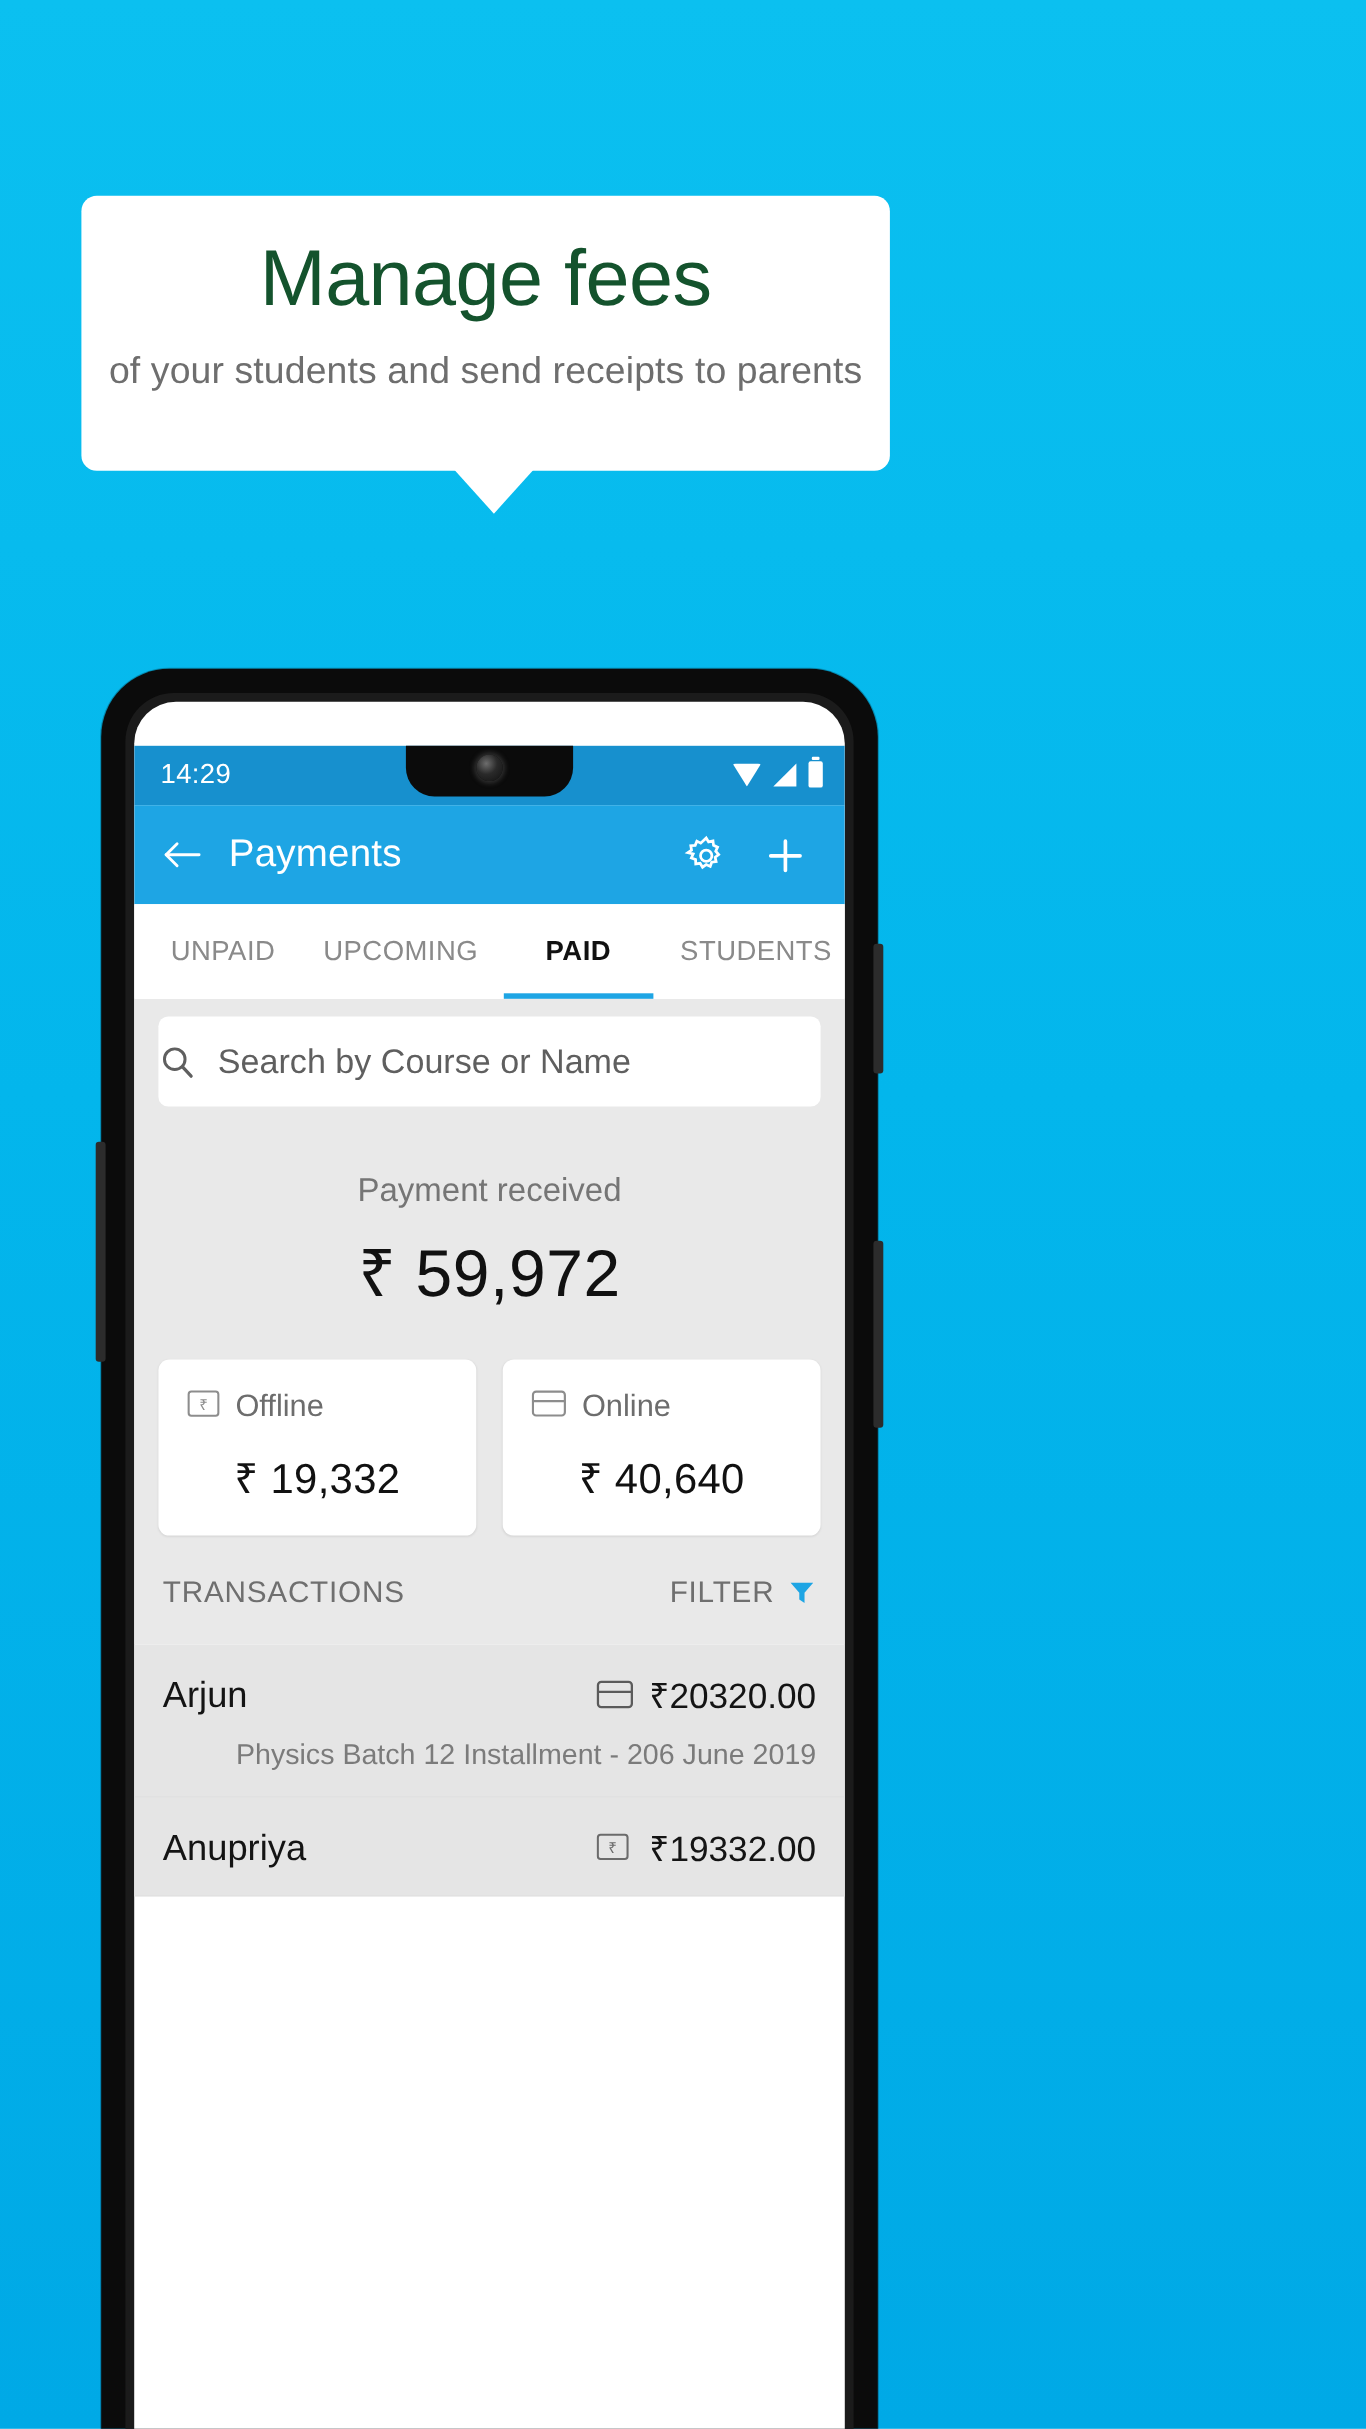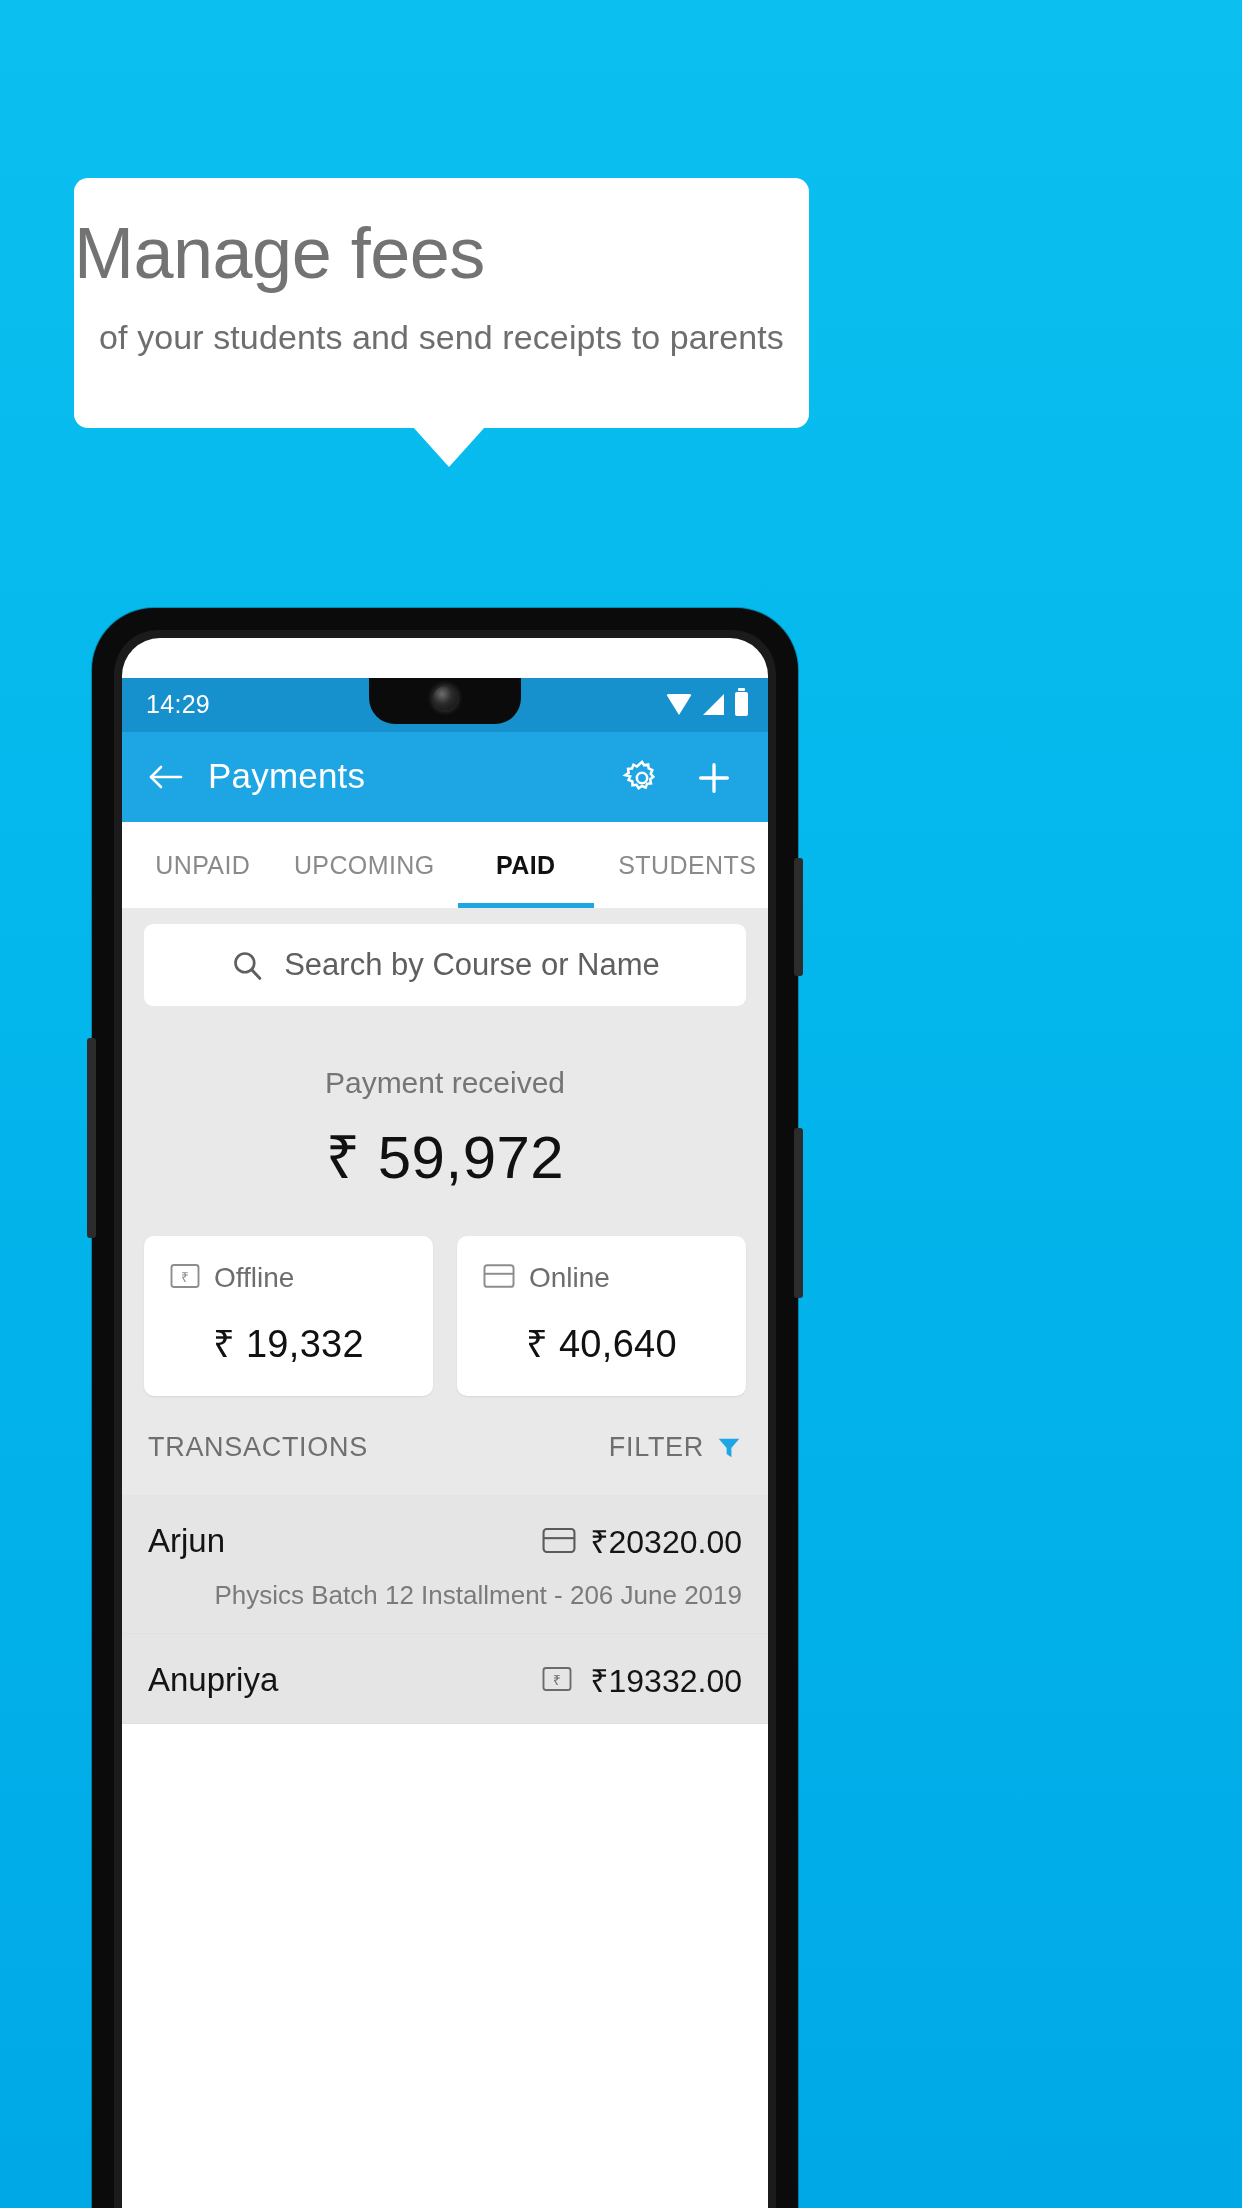--- a/index.html
+++ b/index.html
@@ -14,24 +14,24 @@
   #bubble {
     position:absolute;
     left:74px; top:178px;
     width:735px; height:250px;
     background:#ffffff;
     border-radius:14px;
   }
   #bubble-title {
     position:absolute;
     left:0; top:38px; width:100%;
-    text-align:left;
+    text-align:center;
     font-size:72px;
     font-weight:400;
-    color:#737373;
+    color:#14532d;
     letter-spacing:-0.5px;
     line-height:1.05;
   }
   #bubble-sub {
     position:absolute;
     left:0; top:140px; width:100%;
     text-align:center;
     font-size:34px;
     font-weight:400;
     color:#6E6E6E;
@@ -187,21 +187,20 @@
   
   #body-grey { background:#E9E9E9; padding-bottom:4px; }
 
   #search-wrap { padding:16px 22px 10px 22px; }
   #search-box {
     height:82px;
     background:#ffffff;
     border-radius:9px;
     display:flex;
     align-items:center;
-    justify-content:center;
     gap:20px;
   }
   #search-icon { width:34px; height:34px; }
   #search-placeholder { font-size:31px; color:#5f5f5f; }
 
   #summary { text-align:center; padding-top:50px; }
   #summary-label { font-size:30px; color:#757575; }
   #summary-amount {
     font-size:60px; color:#111111; font-weight:400;
     margin-top:14px; letter-spacing:.5px;

